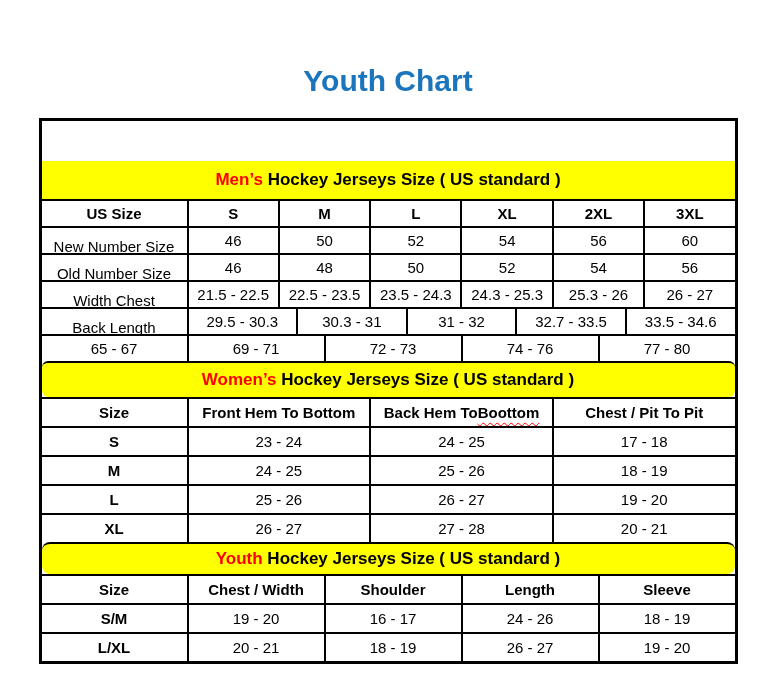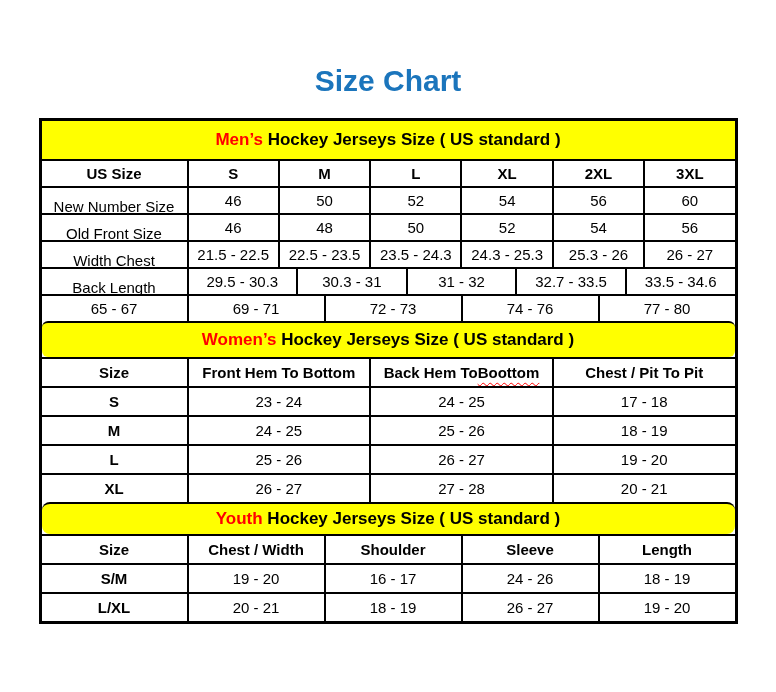--- a/index.html
+++ b/index.html
@@ -32,21 +32,21 @@
   .band {
     background: var(--band-yellow, #ffff00);
     display: flex;
     align-items: center;
     justify-content: center;
     font-size: 17px;
     font-weight: bold;
     white-space: pre;
   }
   .band .accent { color: var(--accent-red, #ff0000); }
-  .band-men   { height: 38px; }
+  .band-men   { height: 38px; margin-top: 40px; }
   .band-women { height: 34px; border-radius: 6px; }
   .band-youth { height: 30px; border-radius: 8px; }
   .row { display: flex; align-items: stretch; }
   .sec-men   .row-inner-h, .row.sec-men   { height: 25px; }
   .row.sec-women { height: 27px; }
   .row.sec-youth { height: 27px; }
   .cell {
     flex: 1 1 0;
     display: flex;
     align-items: center;
@@ -66,21 +66,21 @@
     text-decoration-style: wavy;
     text-decoration-color: var(--accent-red, #cc0000);
     text-decoration-thickness: 1px;
     text-underline-offset: 4px;
   }
 </style>
 </head>
 <body>
 
 <div class="page">
-  <h1 class="title">Size Chart</h1>
+  <h1 class="title">Youth Chart</h1>
   <div class="chart" id="chart-root">
       <div class="band band-men"><span class="accent">Men’s</span><span> Hockey Jerseys Size ( US standard )</span></div>
       <div class="row header sec-men">
         <div class="cell label">US Size</div>
         <div class="cell">S</div>
         <div class="cell">M</div>
         <div class="cell">L</div>
         <div class="cell">XL</div>
         <div class="cell">2XL</div>
         <div class="cell">3XL</div>
@@ -88,21 +88,21 @@
       <div class="row data sec-men">
         <div class="cell label">New Number Size</div>
         <div class="cell">46</div>
         <div class="cell">50</div>
         <div class="cell">52</div>
         <div class="cell">54</div>
         <div class="cell">56</div>
         <div class="cell">60</div>
       </div>
       <div class="row data sec-men">
-        <div class="cell label">Old Front Size</div>
+        <div class="cell label">Old Number Size</div>
         <div class="cell">46</div>
         <div class="cell">48</div>
         <div class="cell">50</div>
         <div class="cell">52</div>
         <div class="cell">54</div>
         <div class="cell">56</div>
       </div>
       <div class="row data sec-men">
         <div class="cell label">Width Chest</div>
         <div class="cell">21.5 - 22.5</div>
@@ -156,22 +156,22 @@
         <div class="cell label">XL</div>
         <div class="cell">26 - 27</div>
         <div class="cell">27 - 28</div>
         <div class="cell">20 - 21</div>
       </div>
       <div class="band band-youth"><span class="accent">Youth</span><span> Hockey Jerseys Size ( US standard )</span></div>
       <div class="row header sec-youth">
         <div class="cell label">Size</div>
         <div class="cell">Chest / Width</div>
         <div class="cell">Shoulder</div>
+        <div class="cell">Length</div>
         <div class="cell">Sleeve</div>
-        <div class="cell">Length</div>
       </div>
       <div class="row data sec-youth">
         <div class="cell label">S/M</div>
         <div class="cell">19 - 20</div>
         <div class="cell">16 - 17</div>
         <div class="cell">24 - 26</div>
         <div class="cell">18 - 19</div>
       </div>
       <div class="row data sec-youth">
         <div class="cell label">L/XL</div>

